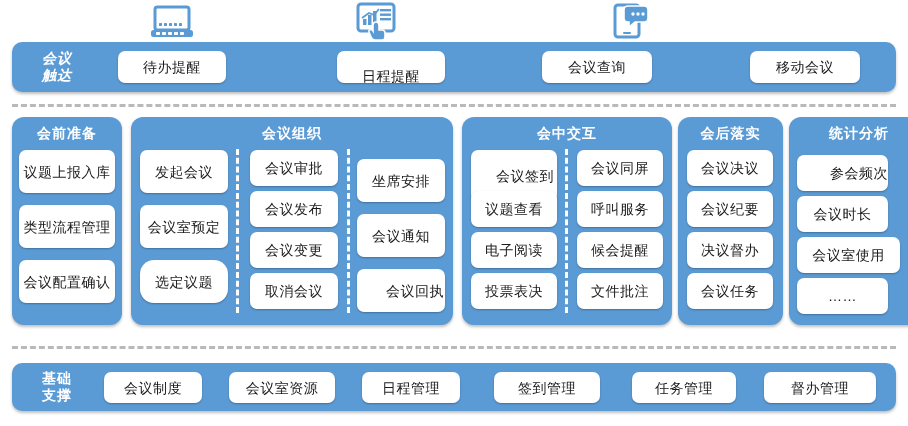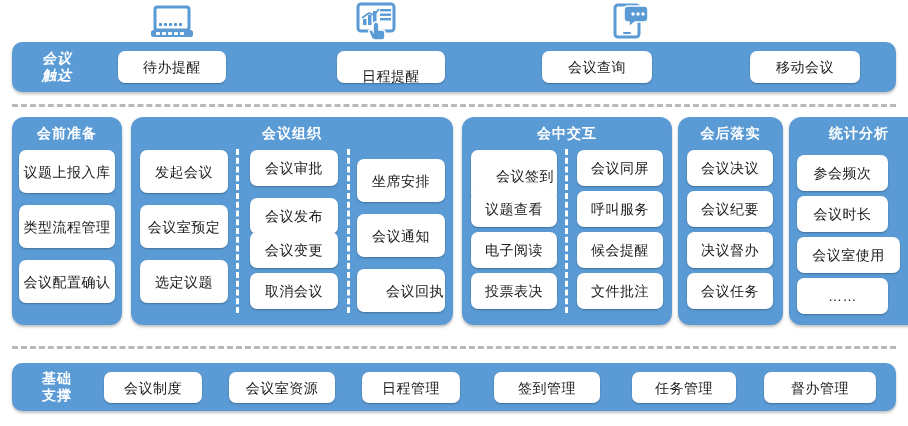--- a/index.html
+++ b/index.html
@@ -191,28 +191,28 @@
 
   <div class="vdash" style="left:105px; top:32px; height:164px;"></div>
   <div class="vdash" style="left:216px; top:32px; height:164px;"></div>
 
   <div class="pill" style="position:absolute; left:9px; top:33px; width:88px; height:43px;">
     <span>发起会议</span>
   </div>
   <div class="pill" style="position:absolute; left:9px; top:88px; width:88px; height:43px;">
     <span>会议室预定</span>
   </div>
-  <div class="pill" style="position:absolute; left:9px; top:143px; width:88px; height:43px;">
+  <div class="pill" style="position:absolute; left:9px; top:143px; width:88px; height:43px;border-radius:14px;">
     <span>选定议题</span>
   </div>
 
   <div class="pill" style="position:absolute; left:119px; top:33px; width:88px; height:36px;">
     <span>会议审批</span>
   </div>
-  <div class="pill" style="position:absolute; left:119px; top:74px; width:88px; height:36px;margin-top:7px;">
+  <div class="pill" style="position:absolute; left:119px; top:74px; width:88px; height:36px;">
     <span>会议发布</span>
   </div>
   <div class="pill" style="position:absolute; left:119px; top:115px; width:88px; height:36px;">
     <span>会议变更</span>
   </div>
   <div class="pill" style="position:absolute; left:119px; top:156px; width:88px; height:36px;">
     <span>取消会议</span>
   </div>
 
   <div class="pill" style="position:absolute; left:226px; top:42px; width:88px; height:43px;">
@@ -271,21 +271,21 @@
     <span>会议纪要</span>
   </div>
   <div class="pill" style="position:absolute; left:9px; top:156px; width:86px; height:36px;">
     <span>会议任务</span>
   </div>
 </div>
 
 <div class="group" style="left:789px; top:117px; width:107px; height:208px;padding-left:33px;">
   <div class="group-title">统计分析</div>
 
-  <div class="pill" style="position:absolute; left:8px; top:38px; width:91px; height:36px;">
+  <div class="pill" style="position:absolute; left:8px; top:38px; width:91px; height:36px;justify-content:flex-end;">
     <span>参会频次</span>
   </div>
   <div class="pill" style="position:absolute; left:8px; top:79px; width:91px; height:36px;">
     <span>会议时长</span>
   </div>
   <div class="pill" style="position:absolute; left:8px; top:120px; width:103px; height:36px;">
     <span>会议室使用</span>
   </div>
   <div class="pill" style="position:absolute; left:8px; top:161px; width:91px; height:36px;">
     <span>……</span>

